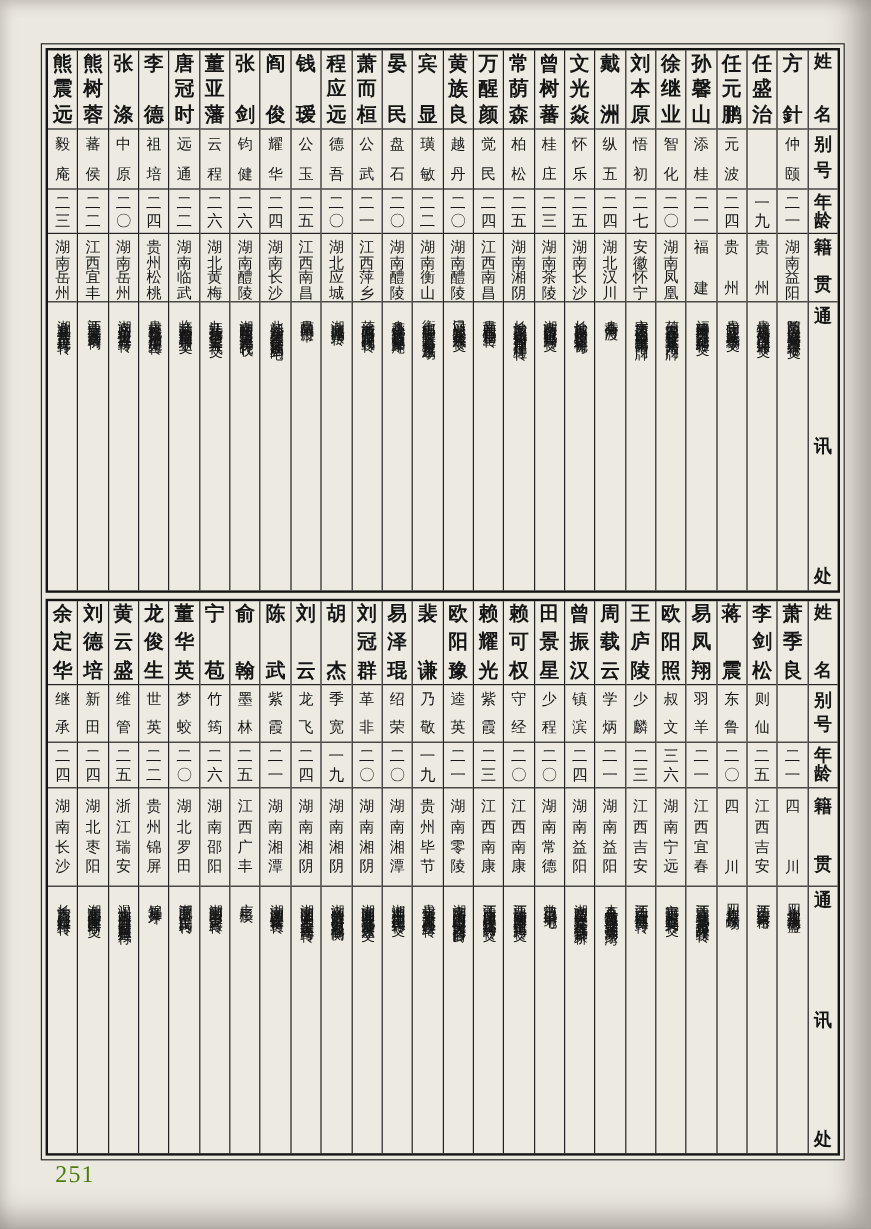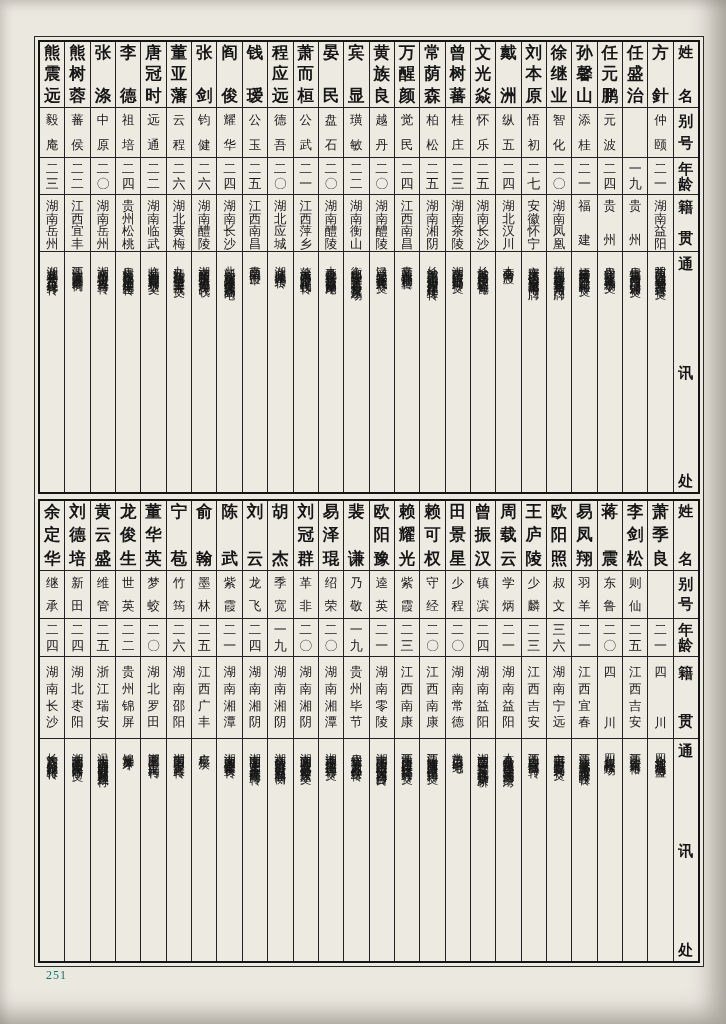--- a/index.html
+++ b/index.html
@@ -65,21 +65,21 @@
   
   .bot .name-cell{height:70px;font-size:16.5px;font-weight:600;}
   .bot .alias-cell{height:48px;font-size:12.5px;padding:6px 0;}
   .bot .age-cell{height:38px;font-size:13px;padding:4px 0;}
   .bot .origin-cell{height:82px;font-size:12.5px;padding:9px 0;}
   .bot .addr-cell{height:222px;align-items:flex-start;padding-top:5px;}
   
   .hdr .cell{font-size:15px;font-weight:600;}
   .page-number{
     position:absolute;left:46px;top:968px;
-    font-size:12px;letter-spacing:1px;color:#0f766e;
+    font-size:20px;letter-spacing:1px;color:#4d7c0f;
     font-family:"Liberation Serif","DejaVu Serif",serif;
   }
 </style>
 </head>
 <body>
 
 <div class="page">
   <div class="frame">
 
     <section class="block top">

